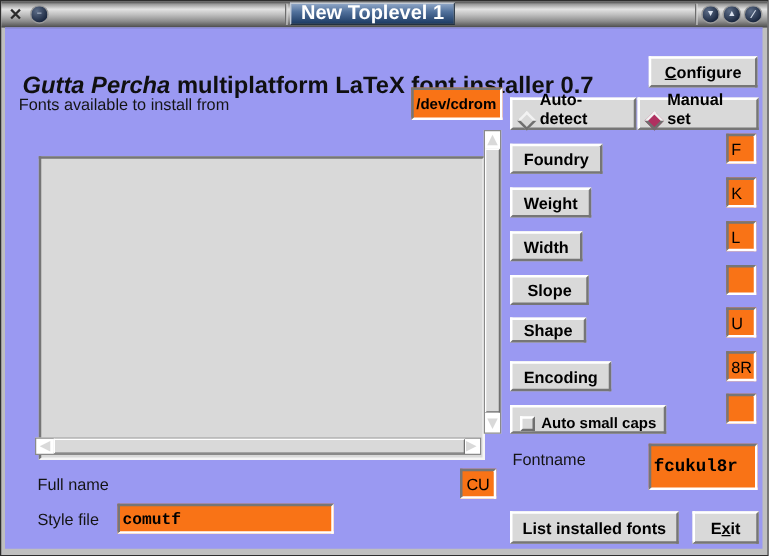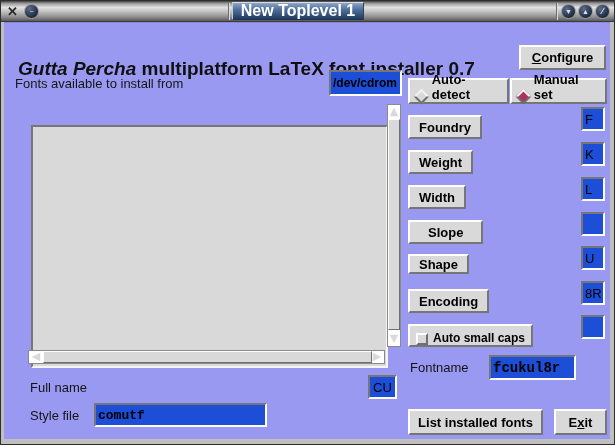--- a/index.html
+++ b/index.html
@@ -54,21 +54,21 @@
   .raised {
     background:#d9d9d9;
     border-top:2px solid #ffffff; border-left:2px solid #ffffff;
     border-right:2px solid #767676; border-bottom:2px solid #767676;margin-top:8px;
   }
   .btn {
     position:absolute; display:flex; align-items:center; justify-content:center;
     font-weight:bold; font-size:13px; color:#000; cursor:default; white-space:nowrap;
   }
   .sunken {
-    background:#1d4ed8;
+    background:#f97316;
     border-top:2px solid #767676; border-left:2px solid #767676;
     border-right:2px solid #ffffff; border-bottom:2px solid #ffffff;
   }
   .entry { position:absolute; font-size:13px; color:#000; display:flex; align-items:center;
     padding:0 2px; overflow:hidden; white-space:nowrap; }
   .mono { font-family:"Liberation Mono", monospace; font-weight:bold; }
 
   
   .hdr { position:absolute; left:14px; top:35px; font-size:19px; font-weight:bold; color:#101010; white-space:nowrap; }
   .hdr .brand { font-style:italic; }
@@ -163,37 +163,37 @@
 
     <div class="btn raised" style="left:404px; top:84px;  height:24px; padding:0 9px;">Foundry</div>
     <div class="attr-field sunken" style="top:84px;">F</div>
 
     <div class="btn raised" style="left:404px; top:119px; height:24px; padding:0 9px;">Weight</div>
     <div class="attr-field sunken" style="top:119px;">K</div>
 
     <div class="btn raised" style="left:404px; top:154px; height:24px; padding:0 9px;">Width</div>
     <div class="attr-field sunken" style="top:154px;">L</div>
 
-    <div class="btn raised" style="left:404px; top:189px; height:24px; padding:0 18px;">Slope</div>
+    <div class="btn raised" style="left:404px; top:189px; height:24px; padding:0 12px;">Slope</div>
     <div class="attr-field sunken" style="top:189px;"></div>
 
     <div class="btn raised" style="left:404px; top:223px; height:20px; padding:0 9px;">Shape</div>
     <div class="attr-field sunken" style="top:223px;">U</div>
 
     <div class="btn raised" style="left:404px; top:258px; height:24px; padding:0 9px;">Encoding</div>
     <div class="attr-field sunken" style="top:258px;">8R</div>
 
     <div class="optbox raised" style="left:404px; top:293px; height:23px; font-size:12px;">
       <span class="checkbox-ind"></span>
       <span>Auto small caps</span>
     </div>
     <div class="attr-field sunken" style="top:292px;"></div>
 
     <div class="label" style="left:406px; top:337px;">Fontname</div>
-    <div class="entry sunken mono" style="left:485px; top:332px; width:87px; height:25px; font-size:14px;">fcukul8r</div>
+    <div class="entry sunken mono" style="left:515px; top:332px; width:87px; height:37px; font-size:14px;">fcukul8r</div>
 
     <div class="label" style="left:26px; top:357px;">Full name</div>
     <div class="entry sunken" style="left:364px; top:352px; width:29px; height:24px; justify-content:center;">CU</div>
 
     <div class="label" style="left:26px; top:385px;">Style file</div>
     <div class="entry sunken mono" style="left:90px; top:380px; width:173px; height:24px;">comutf</div>
 
     <div class="btn raised" style="left:404px; top:378px; width:135px; height:26px;">List installed fonts</div>
     <div class="btn raised" style="left:550px; top:378px; width:53px; height:26px;">
       <span><span>E</span><span class="accel">x</span><span>it</span></span>

